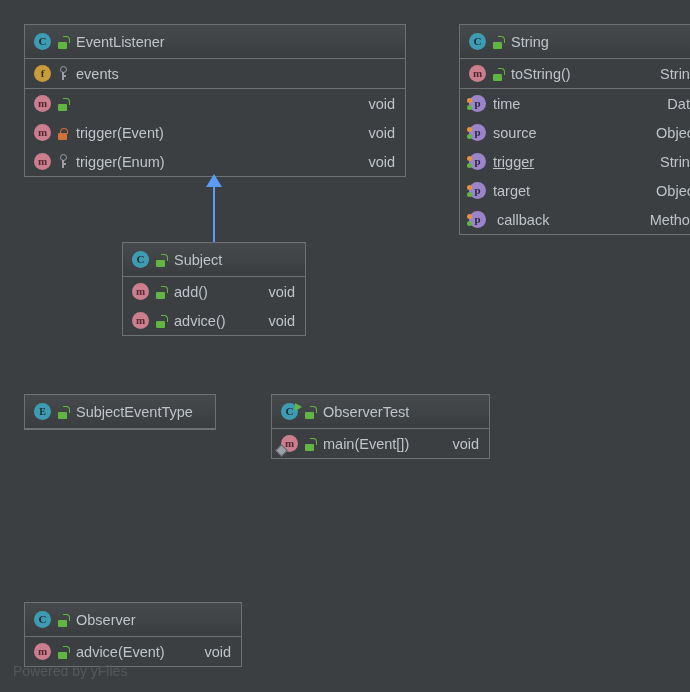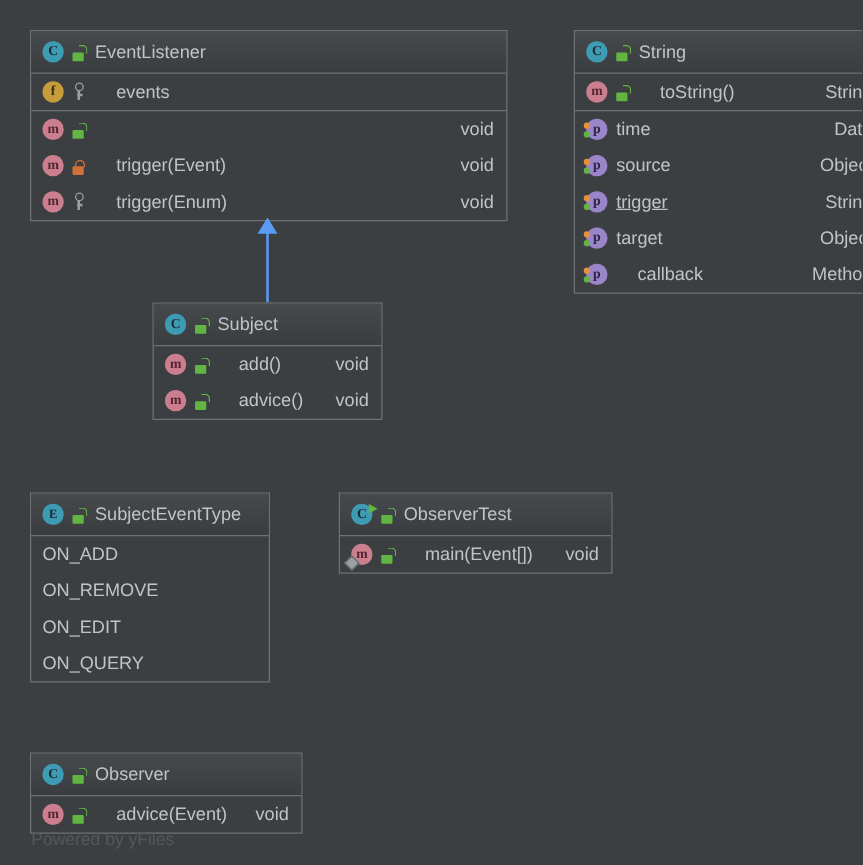--- a/index.html
+++ b/index.html
@@ -49,21 +49,21 @@
     height: 29px;
     display: flex;
     align-items: center;
     padding: 0 10px 0 9px;
     box-sizing: border-box;
     white-space: nowrap;
   }
   .uml-row .name {
     color: #bfc4c9;
     font-size: 14.5px;
-    margin-left: 24px;
+    margin-left: 7px;
   }
   .uml-row .type {
     color: #bfc4c9;
     font-size: 14.5px;
     margin-left: auto;
     padding-left: 14px;
   }
   .uml-row.plain .name {
     margin-left: 0;
   }
@@ -308,21 +308,21 @@
         </span>
         <span class="name" style="margin-left:7px;">target</span>
         <span class="type">Object</span>
       </div>
       <div class="uml-row plain">
         <span class="ibadge prop">
           <span class="dot-o"></span>
             <span class="dot-g"></span>
           <span>p</span>
         </span>
-        <span class="name" style="margin-left:24px;">callback</span>
+        <span class="name" style="margin-left:11px;">callback</span>
         <span class="type">Method</span>
       </div>
     </div>
   </div>
 
   <div class="edge-line" style="left:213px; top:186px; width:2px; height:56px;"></div>
   <div class="edge-arrow" style="left:206px; top:174px;"></div>
 
   <div class="uml-box" style="left:122px; top:242px; width:184px;">
     <div class="uml-header">
@@ -356,34 +356,20 @@
   </div>
 
   <div class="uml-box" style="left:24px; top:394px; width:192px;">
     <div class="uml-header">
       <span class="ibadge enum">E</span>
       <span class="vis public">
         <span class="body"></span>
           <span class="shackle"></span>
       </span>
       <span class="title">SubjectEventType</span>
-    </div>
-    <div class="uml-section">
-      <div class="uml-row plain">
-        <span class="name">ON_ADD</span>
-      </div>
-      <div class="uml-row plain">
-        <span class="name">ON_REMOVE</span>
-      </div>
-      <div class="uml-row plain">
-        <span class="name">ON_EDIT</span>
-      </div>
-      <div class="uml-row plain">
-        <span class="name">ON_QUERY</span>
-      </div>
     </div>
   </div>
 
   <div class="uml-box" style="left:271px; top:394px; width:219px;">
     <div class="uml-header">
       <span class="ibadge cls">
         <span class="run-tri"></span>
         <span>C</span>
       </span>
       <span class="vis public">
@@ -423,15 +409,15 @@
         <span class="vis public">
           <span class="body"></span>
             <span class="shackle"></span>
         </span>
         <span class="name">advice(Event)</span>
         <span class="type">void</span>
       </div>
     </div>
   </div>
 
-  <div class="watermark" style="left:25px; top:663px;">Powered by yFiles</div>
+  <div class="watermark" style="left:13px; top:663px;">Powered by yFiles</div>
 
 </div>
 
 </body></html>

